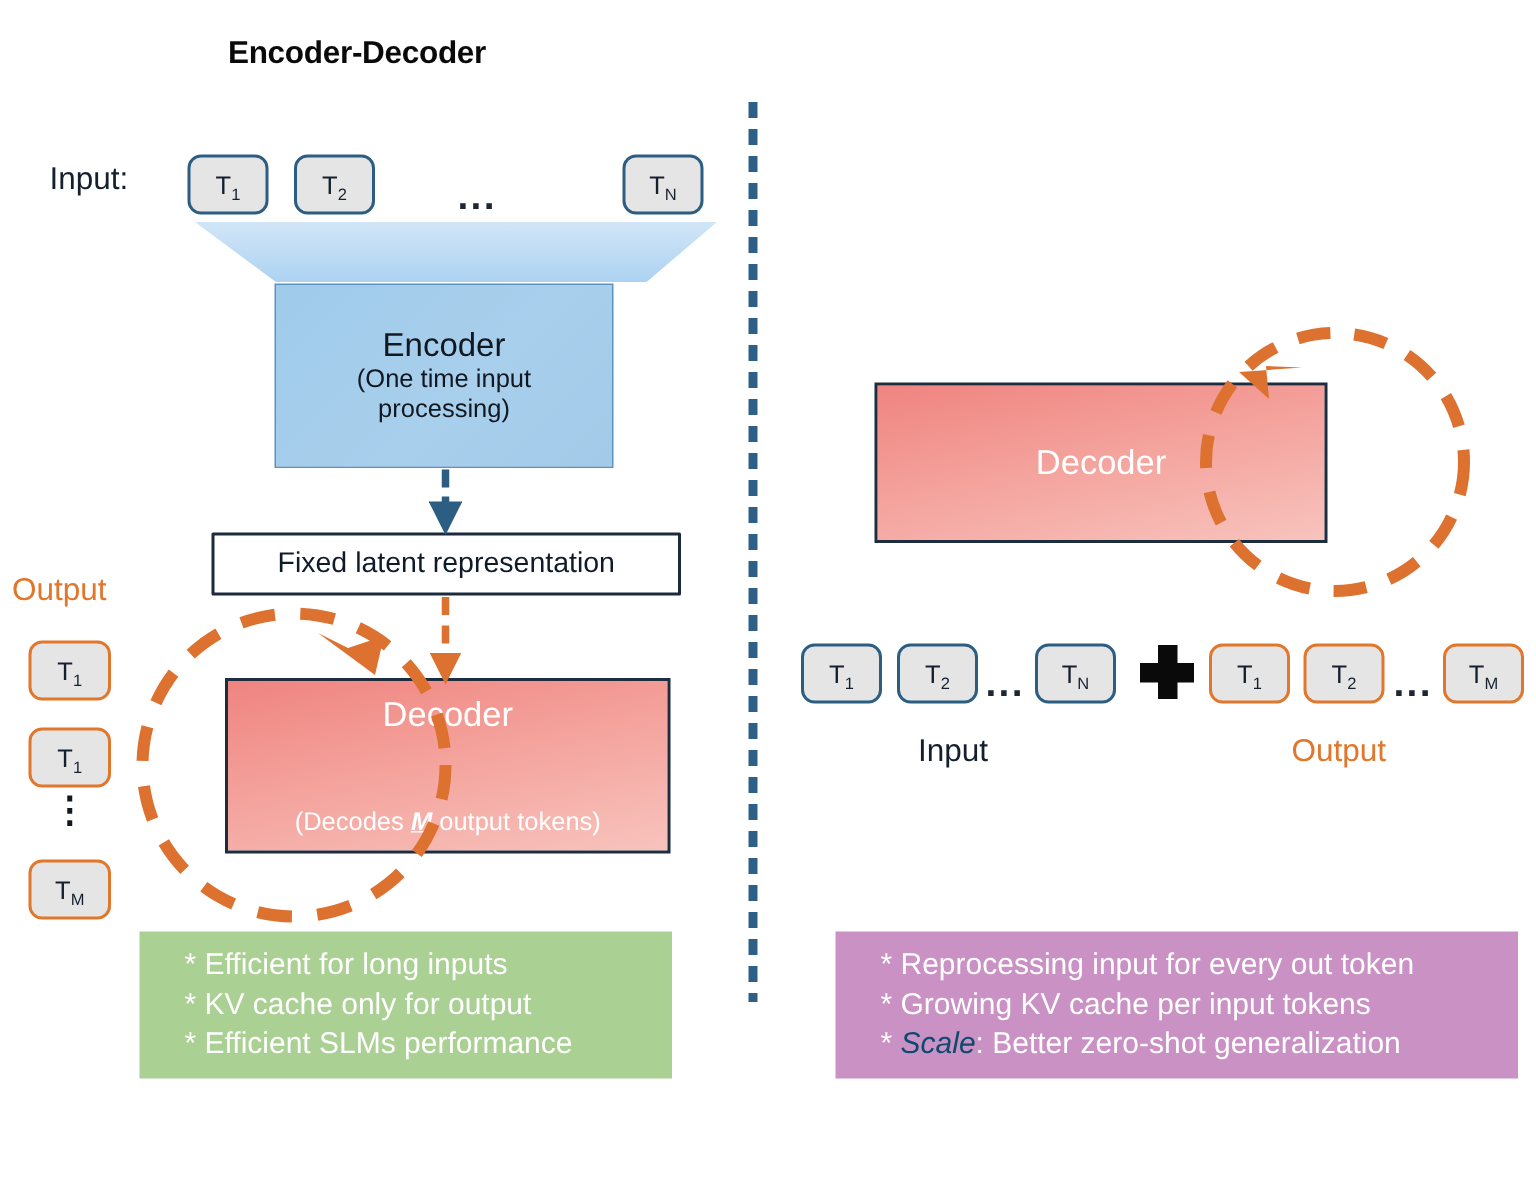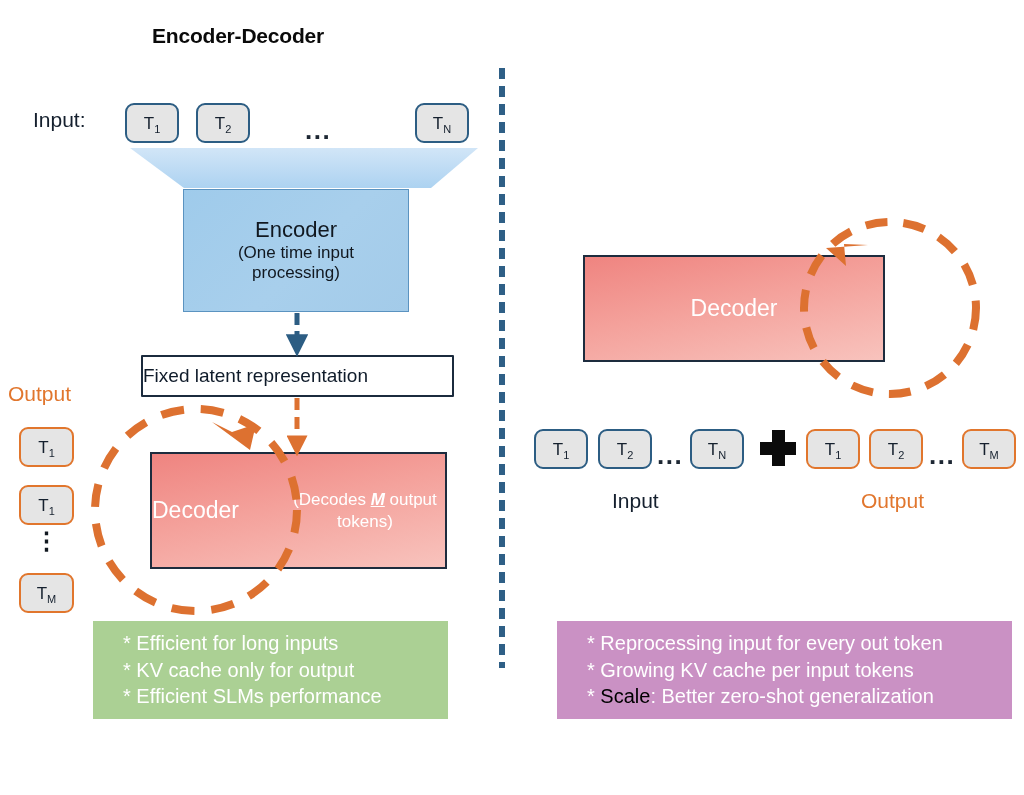--- a/index.html
+++ b/index.html
@@ -81,29 +81,29 @@
   .encoder .big { font-size: 22px; color: #111820; line-height: 1.15; }
   .encoder .small { font-size: 17px; color: #111820; line-height: 1.2; }
 
   
   .latent {
     left: 141px; top: 355px;
     width: 313px; height: 42px;
     border: 2.2px solid #1b2b3d;
     border-radius: 1px;
     background: #fff;
-    display: flex; align-items: center; justify-content: flex-start;
+    display: flex; align-items: center; justify-content: center;
     font-size: 19px; color: #0f1b2a;
   }
 
   
   .decoder {
     border: 2.5px solid #1d2c3e;
     background: linear-gradient(168deg, #ef8480 0%, #f4a19b 45%, #f8c3bd 100%);
-    display: flex; flex-direction: row;
+    display: flex; flex-direction: column;
     align-items: center; justify-content: center;
     text-align: center;
     color: #ffffff;
     gap: 46px;
   }
   .decoder .big { font-size: 23px; line-height: 1.2; }
   .decoder .small { font-size: 17px; line-height: 1.25; }
   .decoder .small u { font-weight: bold; font-style: italic; }
 
   .decoder-left { left: 150px; top: 452px; width: 297px; height: 117px; }
@@ -112,21 +112,21 @@
   
   .bullets {
     padding: 9px 14px 11px 30px;
     color: #ffffff;
     font-size: 20px;
     line-height: 1.33;
     white-space: nowrap;
   }
   .bullets-green { left: 93px; top: 621px; width: 355px; height: 98px; background: #abd094; }
   .bullets-purple { left: 557px; top: 621px; width: 455px; height: 98px; background: #ca91c4; }
-  .scale-red { color: #000000; }
+  .scale-red { color: #0c4a6e; font-style: italic; }
 
   
   .plus {
     left: 760px; top: 430px; width: 36px; height: 36px;
   }
   .plus:before, .plus:after {
     content: ""; position: absolute; background: #0a0a0a;
   }
   .plus:before { left: 12px; top: 0; width: 13px; height: 36px; }
   .plus:after  { left: 0; top: 12px; width: 36px; height: 13px; }

